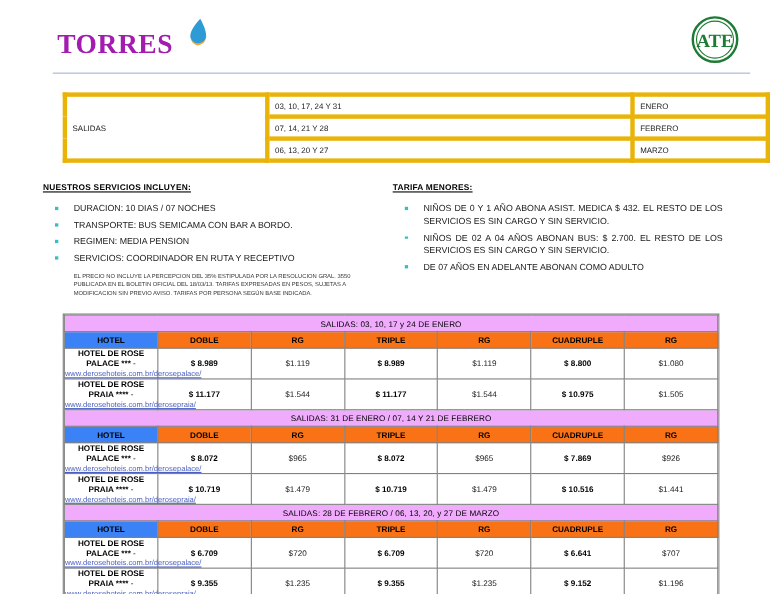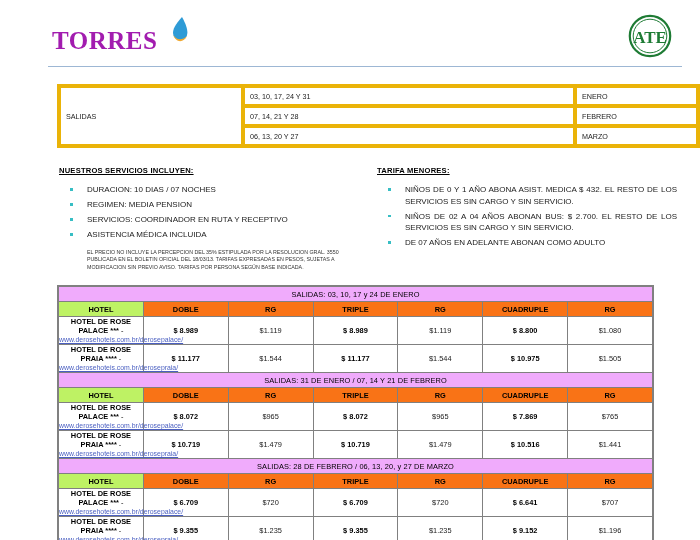--- a/index.html
+++ b/index.html
@@ -74,21 +74,21 @@
     vertical-align: middle;
   }
   .col-label { width: 170px; }
   .col-dates { width: 318px; }
   .col-month { width: 109px; }
 
   
   .info {
     display: flex;
     margin: 18px 0 0 0;
-    padding-left: 59px;
+    padding-left: 39px;
     padding-right: 8px;
   }
   .info-col-left { width: 318px; }
   .info-col-right { width: 300px; }
   .info-heading {
     font-size: 7.6px;
     font-weight: bold;
     text-decoration: underline;
     letter-spacing: 0.2px;
     margin-bottom: 9px;
@@ -150,21 +150,21 @@
     height: 14px;
     letter-spacing: 0.1px;
   }
   tr.colhead td {
     background: #f97316;
     font-weight: bold;
     height: 14px;
     font-size: 7.4px;
   }
   tr.colhead td.hotel-head {
-    background: #bef264;
+    background: #3b82f6;
   }
   tr.datarow td {
     height: 19px;
     background: #FFFFFF;
   }
   td.hotel-cell {
     text-align: left;
     padding-left: 7px;
     font-size: 7px;
   }
@@ -238,23 +238,23 @@
     </tbody>
   </table>
 </div>
 
 <div class="info">
 
   <div class="info-col-left">
     <div class="info-heading">NUESTROS SERVICIOS INCLUYEN:</div>
     <ul class="bullets">
       <li>DURACION:  10 DIAS / 07 NOCHES</li>
+      <li>TRANSPORTE: BUS SEMICAMA CON BAR A BORDO.</li>
       <li>REGIMEN: MEDIA PENSION</li>
       <li>SERVICIOS: COORDINADOR EN RUTA Y RECEPTIVO</li>
-      <li>ASISTENCIA MÉDICA INCLUIDA</li>
     </ul>
     <div class="fineprint">EL PRECIO NO INCLUYE LA PERCEPCION DEL 35% ESTIPULADA POR LA RESOLUCION GRAL. 3550 PUBLICADA EN EL BOLETIN OFICIAL DEL 18/03/13. TARIFAS EXPRESADAS EN PESOS, SUJETAS A MODIFICACION SIN PREVIO AVISO. TARIFAS POR PERSONA SEGÚN BASE INDICADA.</div>
   </div>
 
   <div class="info-col-right">
     <div class="info-heading">TARIFA MENORES:</div>
     <ul class="bullets justified">
       <li>NIÑOS DE 0 Y 1 AÑO ABONA ASIST. MEDICA $ 432. EL RESTO DE LOS SERVICIOS ES SIN CARGO Y SIN SERVICIO.</li>
       <li>NIÑOS DE 02 A 04  AÑOS ABONAN BUS: $ 2.700. EL RESTO DE LOS SERVICIOS ES SIN CARGO Y SIN SERVICIO.</li>
       <li>DE 07 AÑOS  EN ADELANTE ABONAN COMO ADULTO</li>
@@ -309,21 +309,21 @@
         <td class="w-cuad">CUADRUPLE</td>
         <td class="w-rg">RG</td>
       </tr>
       <tr class="datarow">
         <td class="hotel-cell"><span class="hotel-name">HOTEL DE ROSE PALACE *** </span><span class="hotel-sep">- </span><a class="hotel-url" href="#">www.derosehoteis.com.br/derosepalace/</a></td>
         <td class="money">$ 8.072</td>
         <td class="rg">$965</td>
         <td class="money">$ 8.072</td>
         <td class="rg">$965</td>
         <td class="money">$ 7.869</td>
-        <td class="rg">$765</td>
+        <td class="rg">$926</td>
       </tr>
       <tr class="datarow">
         <td class="hotel-cell"><span class="hotel-name">HOTEL DE ROSE PRAIA **** </span><span class="hotel-sep">- </span><a class="hotel-url" href="#">www.derosehoteis.com.br/derosepraia/</a></td>
         <td class="money">$ 10.719</td>
         <td class="rg">$1.479</td>
         <td class="money">$ 10.719</td>
         <td class="rg">$1.479</td>
         <td class="money">$ 10.516</td>
         <td class="rg">$1.441</td>
       </tr>

